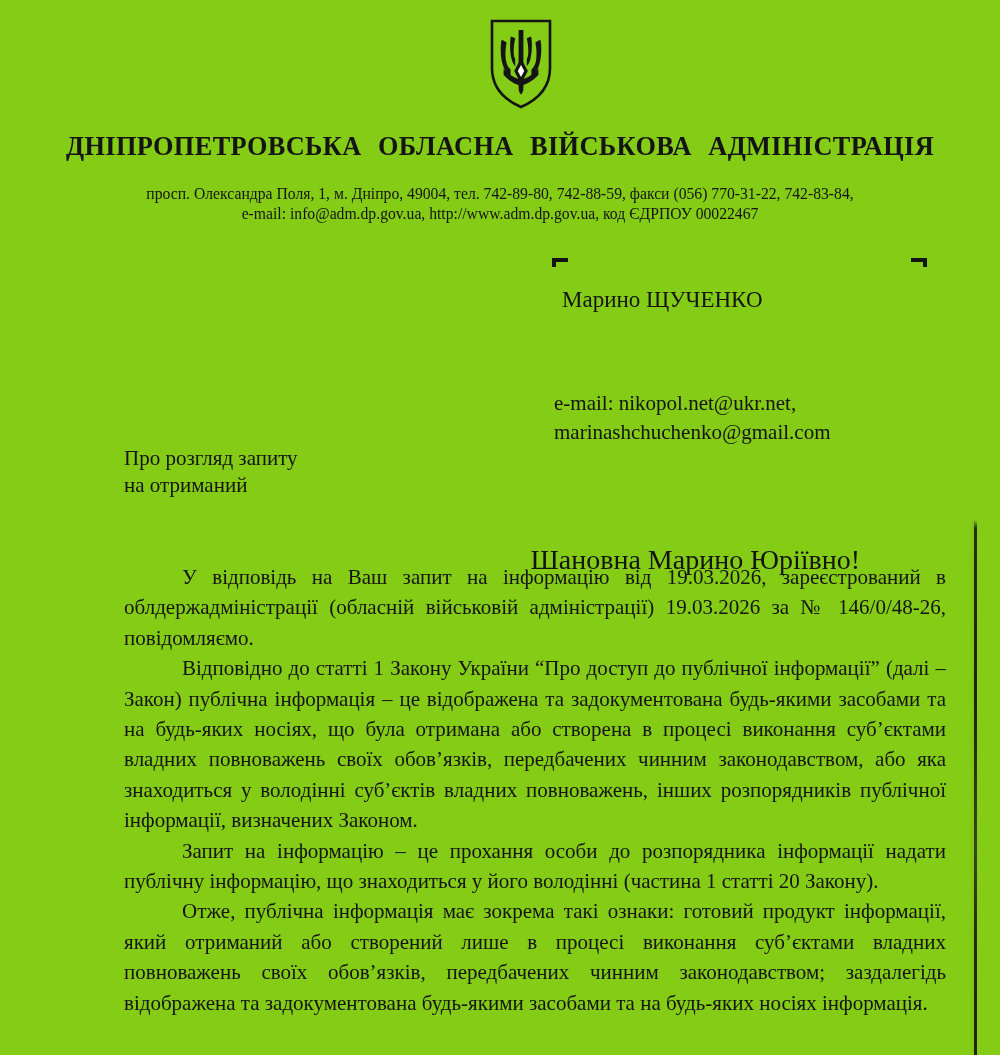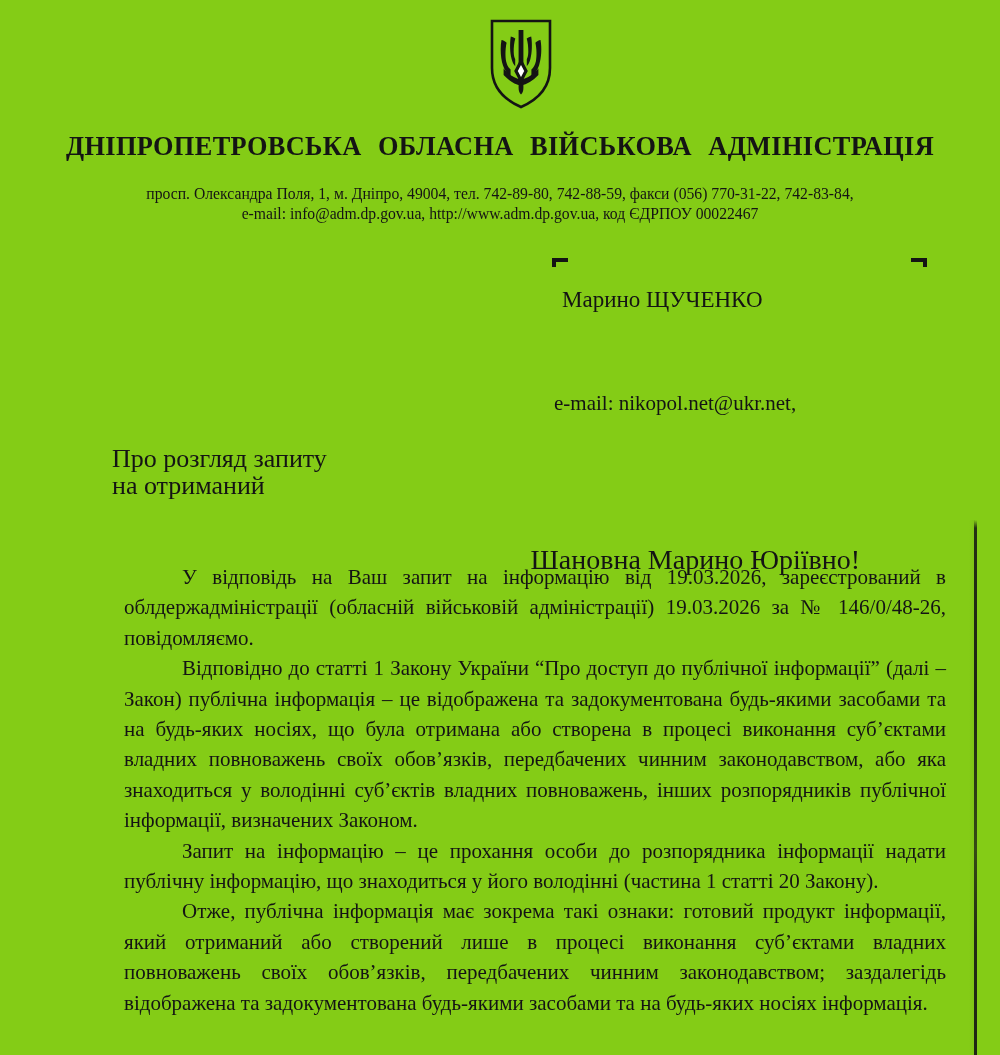--- a/index.html
+++ b/index.html
@@ -130,23 +130,23 @@
     top: 83px;
     font-size: 21px;
     line-height: 29px;
     margin-top: 48px;
   }
   .addressee-emails div { white-space: nowrap; }
 
   
   .subject {
     position: absolute;
-    left: 112px;
+    left: 124px;
     top: 445px;
-    font-size: 26px;
+    font-size: 21px;
     line-height: 27px;
   }
   .subject div { white-space: nowrap; }
 
   
   .salutation {
     position: absolute;
     left: 0;
     top: 544px;
     width: 860px;
@@ -212,20 +212,21 @@
     <div>просп. Олександра Поля, 1, м. Дніпро, 49004, тел. 742-89-80, 742-88-59, факси (056) 770-31-22, 742-83-84,</div>
     <div>e-mail: info@adm.dp.gov.ua, http://www.adm.dp.gov.ua, код ЄДРПОУ 00022467</div>
   </div>
 
   <div class="addressee">
     <span class="bracket bracket-left"></span>
     <span class="bracket bracket-right"></span>
     <div class="addressee-name">Марино ЩУЧЕНКО</div>
     <div class="addressee-emails">
       <div>e-mail: nikopol.net@ukr.net,</div>
+      <div>marinashchuchenko@gmail.com</div>
     </div>
   </div>
 
   <div class="subject">
     <div>Про розгляд запиту</div>
     <div>на отриманий</div>
   </div>
 
   <div class="salutation">Шановна Марино Юріївно!</div>
 

